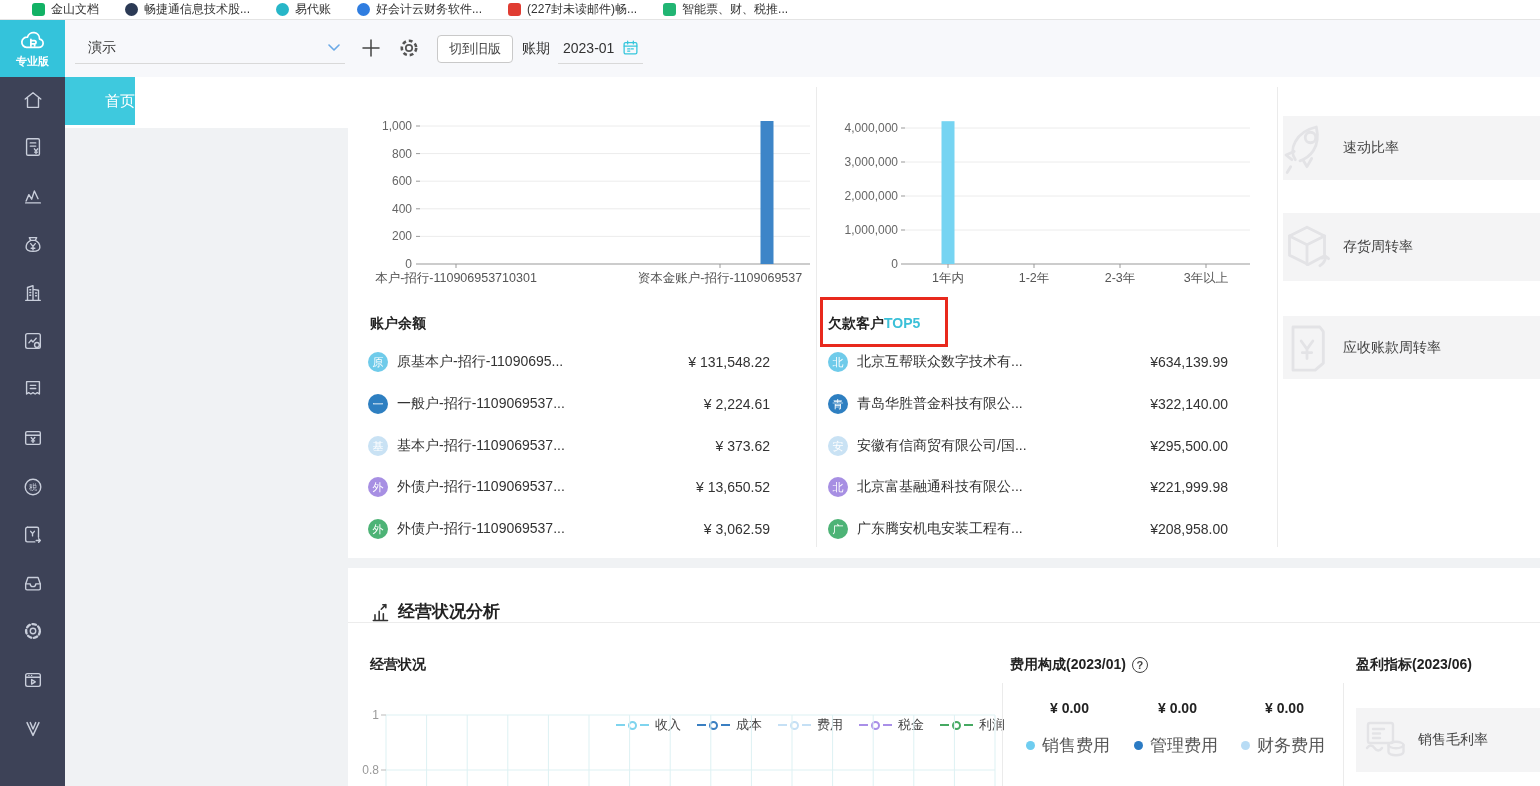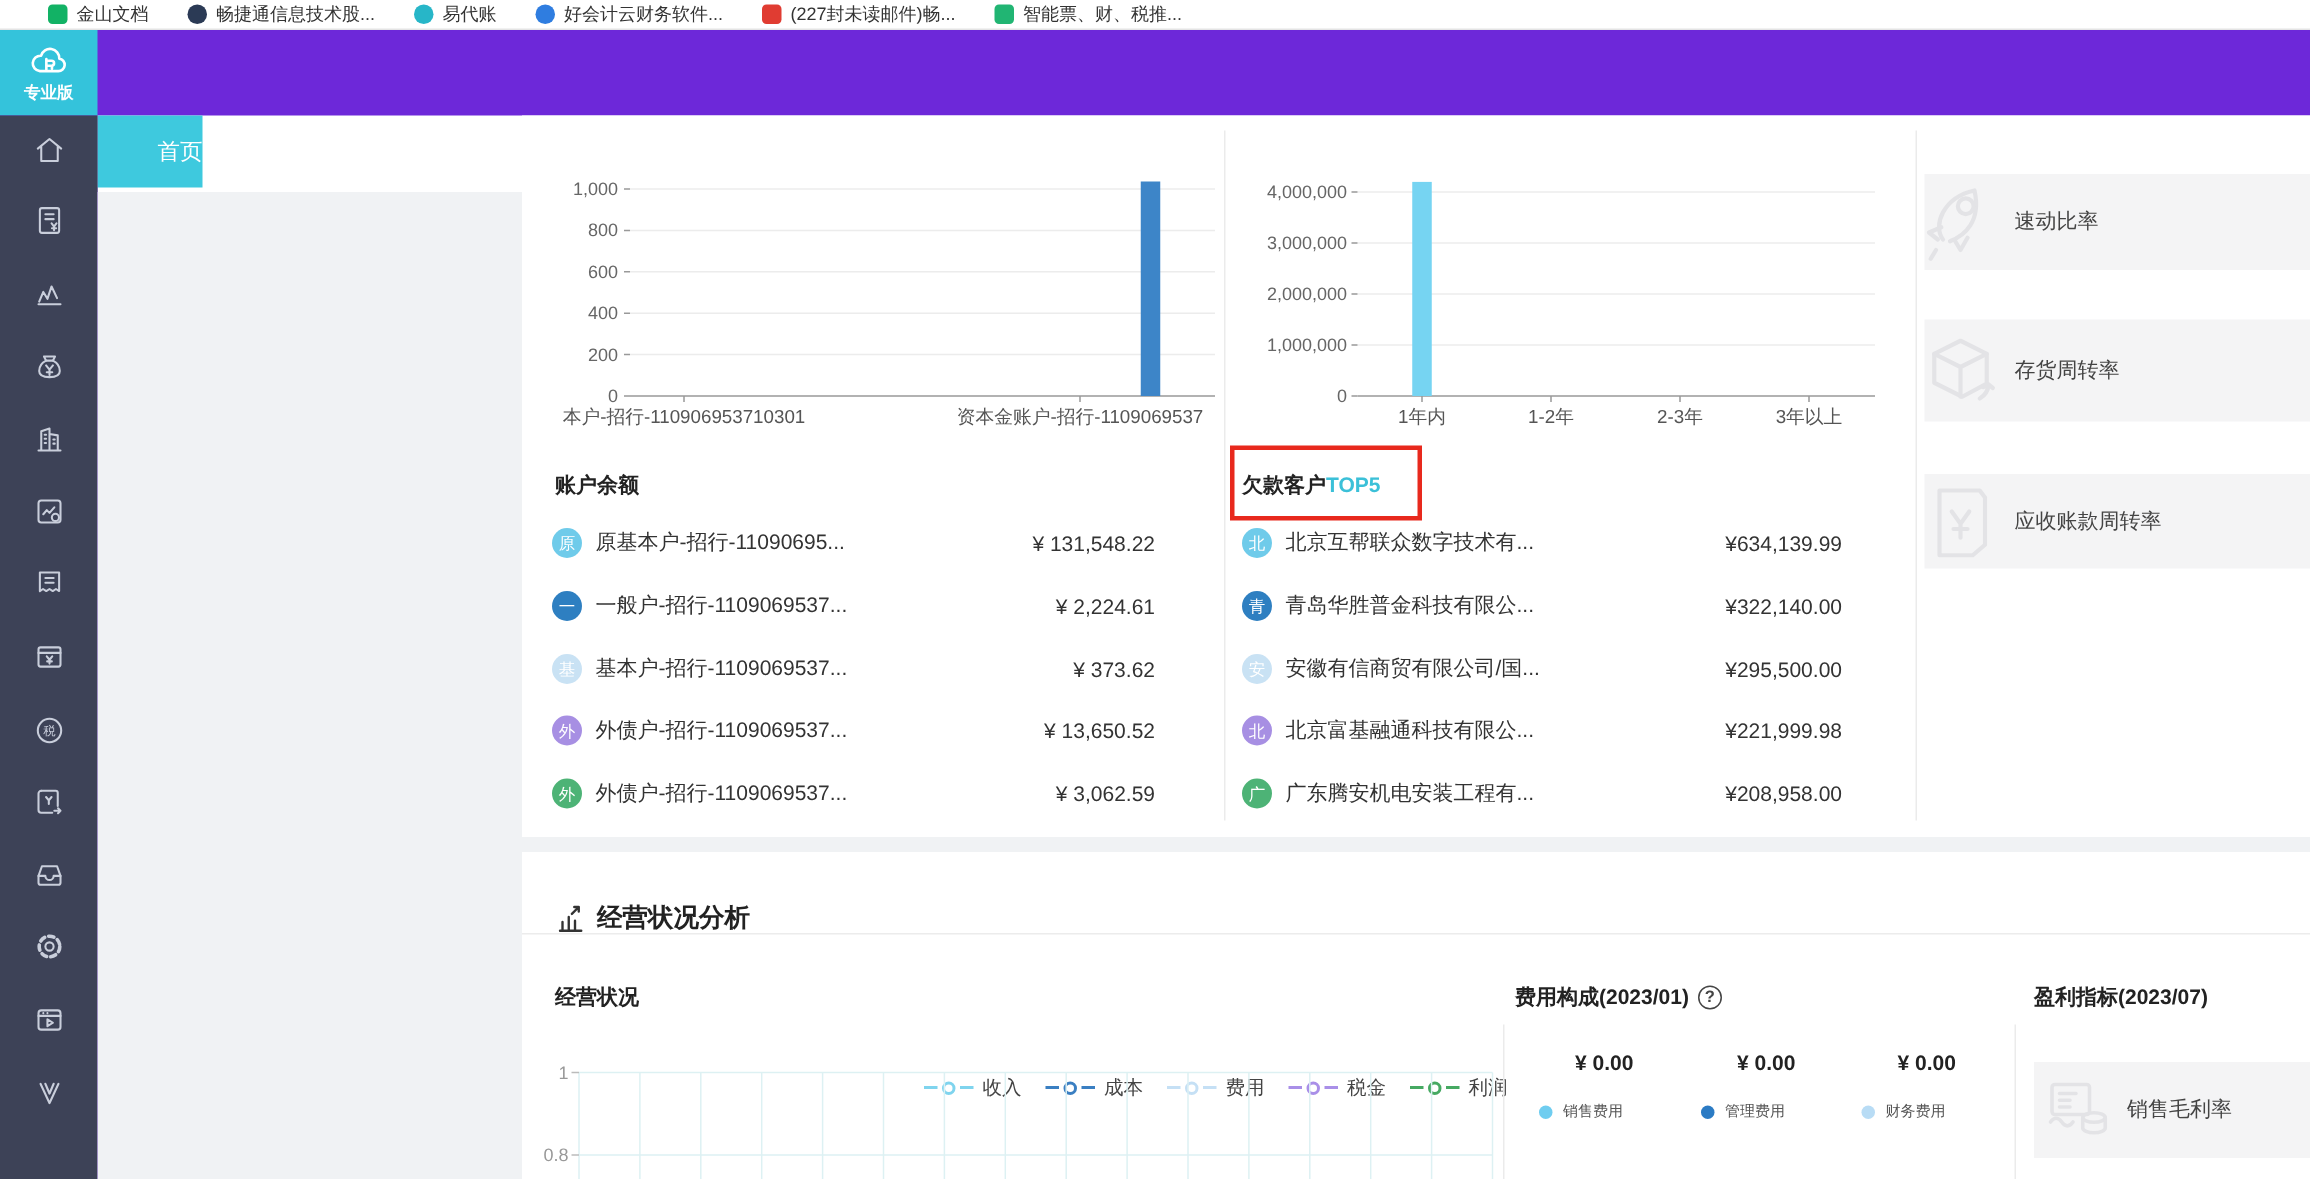--- a/index.html
+++ b/index.html
@@ -69,21 +69,21 @@
   .sub-title { position:absolute; font-size:14px; font-weight:bold; color:#222; }
 
   .legend { position:absolute; left:268px; top:112px; display:flex; gap:16px; }
   .lg-item { display:flex; align-items:center; gap:3px; cursor:pointer;margin-top:36px; }
   .lg-line { width:9px; height:2px; }
   .lg-circle { width:9px; height:9px; border-radius:50%; border:2px solid; background:#fff; }
   .lg-label { font-size:13px; color:#444; margin-left:3px; }
 
   .exp-col { position:absolute; top:130px; width:112px; display:flex; flex-direction:column; align-items:flex-start; }
   .exp-amt { font-size:14px; font-weight:600; color:#222; margin:2px 0 18px 24px; }
-  .exp-leg { display:flex; align-items:center; gap:7px; font-size:10px; color:#555; }
+  .exp-leg { display:flex; align-items:center; gap:7px; font-size:17px; color:#555; }
   .dot { width:9px; height:9px; border-radius:50%; }
 
   .help { display:inline-flex; width:16px; height:16px; border:1.5px solid #444; border-radius:50%;
           align-items:center; justify-content:center; font-size:11px; color:#444; margin-left:6px; cursor:pointer; }
 
   .profit-card { position:absolute; left:1008px; top:140px; width:184px; height:64px; background:#f4f4f5;
                  display:flex; align-items:center; overflow:hidden; cursor:pointer; }
 </style>
 </head>
 <body>
@@ -118,20 +118,44 @@
   </div>
 
   <div class="abs logo">
     <svg width="28" height="24" viewBox="0 0 24 20" fill="none" stroke="#fff" stroke-width="1.5" stroke-linecap="round" stroke-linejoin="round">
       <path d="M6.5 15.5h10.5a3.6 3.6 0 0 0 .6-7.16A5.3 5.3 0 0 0 7.2 6.7a4.4 4.4 0 0 0-.7 8.8z"></path>
       <path d="M10.2 8.6v6M10.2 9.6h3a1.4 1.4 0 0 1 0 2.8h-3M13.4 12.4v1.8"></path>
     </svg>
     <div class="logo-edition">专业版</div>
   </div>
 
+  <div class="abs app-header">
+    <div class="abs company">演示</div>
+    <svg class="abs chevron" width="12" height="8" viewBox="0 0 12 8" fill="none">
+      <path d="M1 1l5 5 5-5" stroke="#6aa9e6" stroke-width="1.6" stroke-linecap="round" stroke-linejoin="round"></path>
+    </svg>
+    <div class="abs hd-underline" style="left:10px;top:43px;width:270px;"></div>
+
+    <svg class="abs icon-btn" style="left:296px;top:18px;" width="20" height="20" viewBox="0 0 20 20">
+      <path d="M10 2v16M2 10h16" stroke="#444" stroke-width="1.5" stroke-linecap="round"></path>
+    </svg>
+    <svg class="abs icon-btn" style="left:333px;top:17px;" width="22" height="22" viewBox="0 0 22 22" fill="none">
+      <circle cx="11" cy="11" r="3.2" stroke="#555" stroke-width="1.7"></circle>
+      <circle cx="11" cy="11" r="7.2" stroke="#555" stroke-width="2.6" stroke-dasharray="3.8 2.9"></circle>
+    </svg>
+
+    <div class="abs old-btn">切到旧版</div>
+    <div class="abs period-label">账期</div>
+    <div class="abs period-value">2023-01</div>
+    <svg class="abs icon-btn" style="left:557px;top:19px;" width="17" height="17" viewBox="0 0 24 24" fill="none" stroke="#36c6dc" stroke-width="1.8" stroke-linecap="round">
+      <rect x="3" y="5" width="18" height="16" rx="2"></rect>
+      <path d="M8 3v4M16 3v4M3 10h18M8 14h3M13 14h3M8 17h3"></path>
+    </svg>
+    <div class="abs hd-underline" style="left:493px;top:43px;width:85px;"></div>
+  </div>
 
   <div class="abs tab-row">
     <div class="abs tab-home">首页</div>
   </div>
 
   <div class="abs sidebar">
     <div class="side-item" style="top:3px;">
       <svg width="22" height="22" viewBox="0 0 24 24" fill="none" stroke="#c9cedb" stroke-width="1.5" stroke-linecap="round" stroke-linejoin="round">
         <path d="M3.5 11L12 4l8.5 7M6 9.5V20h12V9.5"></path>
         </svg>
@@ -451,21 +475,21 @@
     <div class="exp-col" style="left:893px;">
       <span class="exp-amt">¥ 0.00</span>
       <span class="exp-leg">
         <i class="dot" style="background-color: rgb(184, 220, 245);"></i>
         <span>财务费用</span>
       </span>
     </div>
 
     <div class="abs vdiv" style="left:995px;top:115px;height:103px;"></div>
 
-    <div class="sub-title" style="left:1008px;top:88px;">盈利指标(2023/07)</div>
+    <div class="sub-title" style="left:1008px;top:88px;">盈利指标(2023/06)</div>
     <div class="profit-card">
       <svg style="margin-left:6px;flex:0 0 48px;" width="48" height="48" viewBox="0 0 48 48" fill="none" stroke="#e3e3e6" stroke-width="2.4" stroke-linecap="round" stroke-linejoin="round">
         <rect x="6" y="7" width="25" height="20" rx="2"></rect>
           <path d="M11 13h11M11 17.5h7M11 22h7"></path>
         <path d="M5 32c2.3-3.4 5.2-3.4 7.5 0s5.2 3.4 7.5 0"></path>
         <ellipse cx="34" cy="29" rx="7.5" ry="3.2"></ellipse>
           <path d="M26.5 29v7c0 1.8 3.4 3.2 7.5 3.2s7.5-1.4 7.5-3.2v-7"></path>
         </svg>
       <span class="ratio-label">销售毛利率</span>
     </div>

